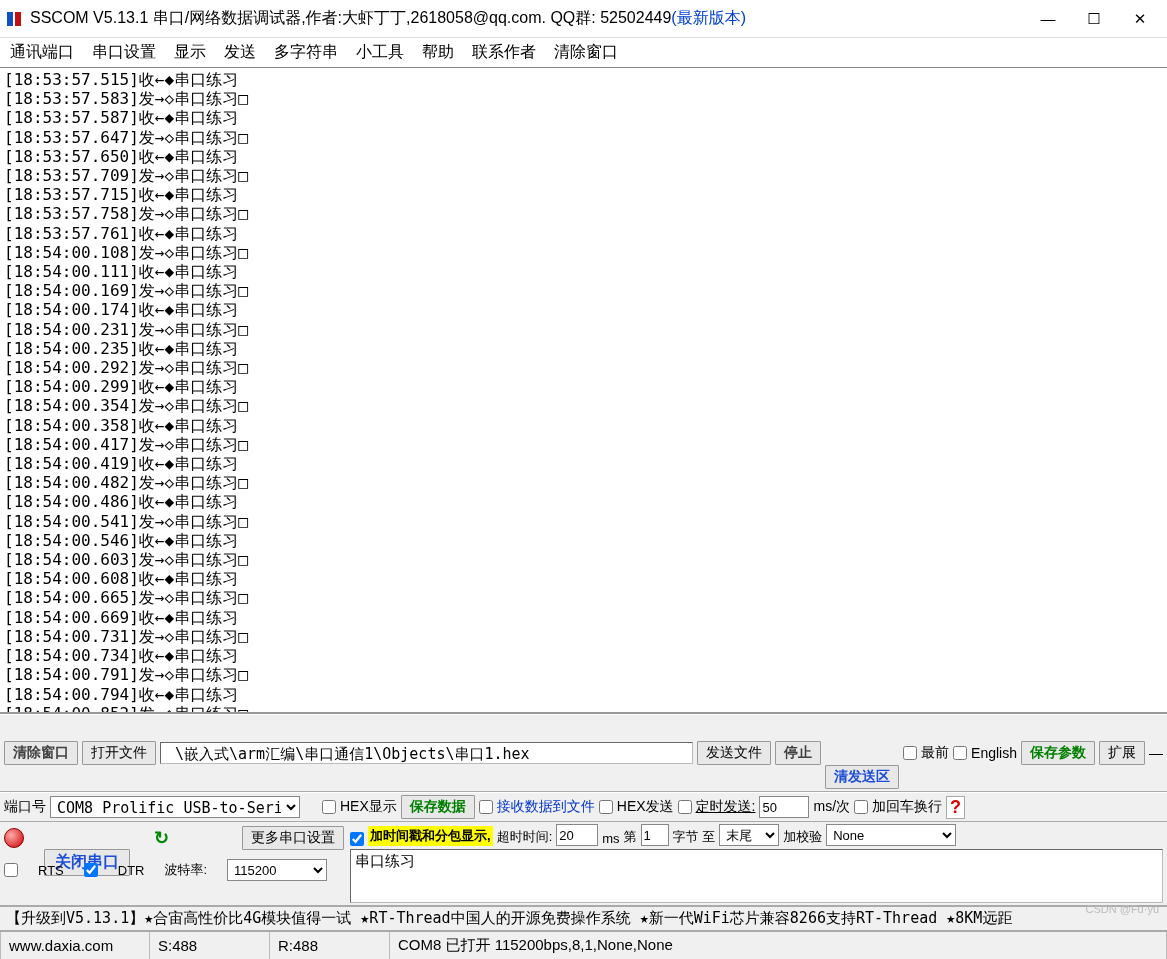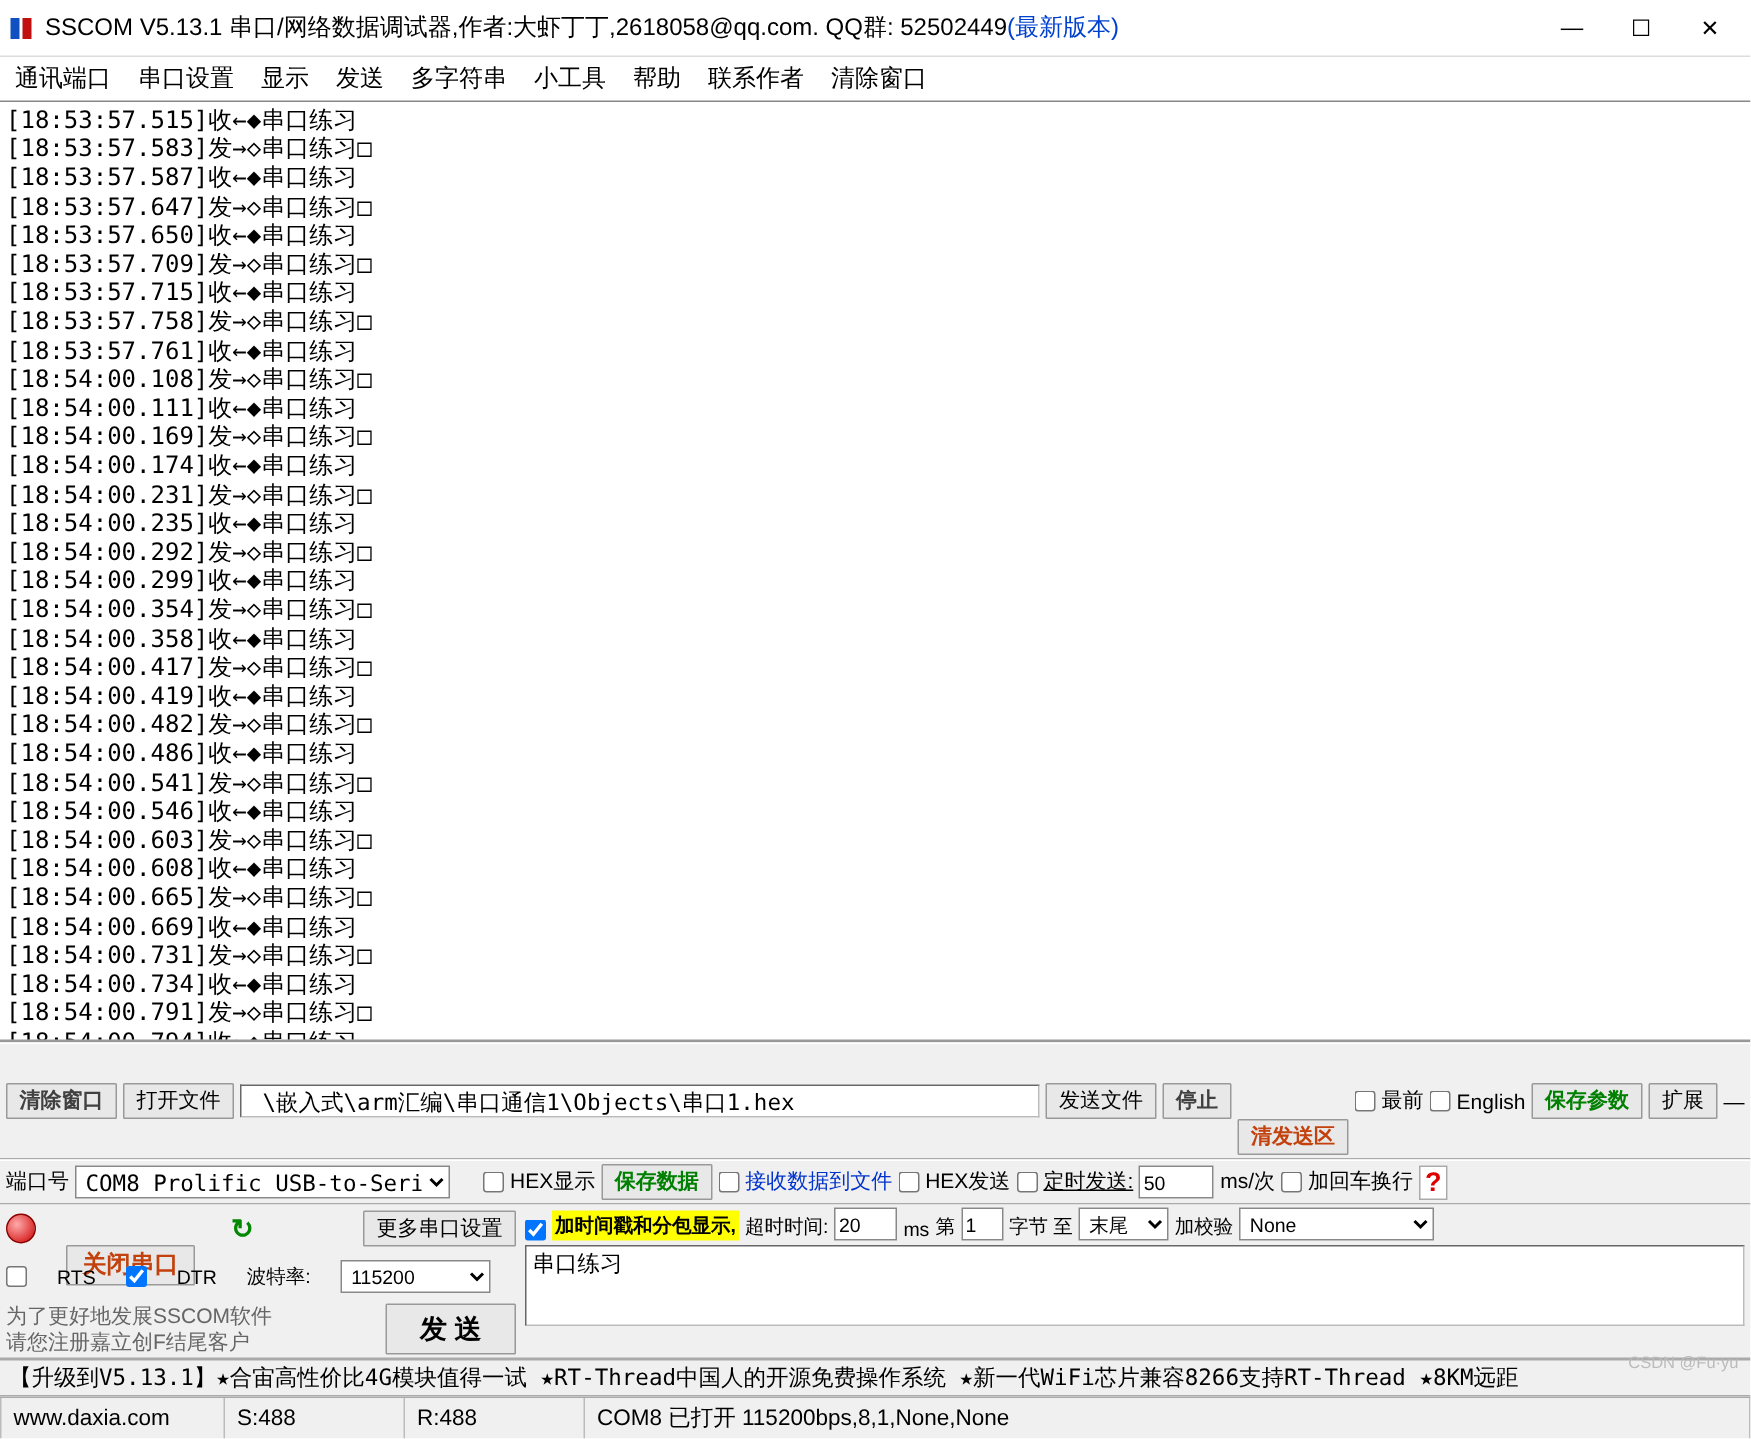--- a/index.html
+++ b/index.html
@@ -73,21 +73,21 @@
   padding: 2px 8px;
   min-height: 22px;
   background: #e8e8e8;
   border: 1px solid #999;
   border-radius: 1px;
   cursor: pointer;
   font-size: 14px;
   font-family: inherit;
 }
 .btn-red { color: #404040; font-weight: bold; }
-.btn-blue { color: #c2410c; font-weight: bold; margin-top: 48px; }
+.btn-blue { color: #1d4ed8; font-weight: bold; margin-top: 48px; }
 .btn-green { color: #008000; font-weight: bold; }
 .checkbox { width: 14px; height: 14px; }
 .path-box {
   flex: 1;
   border: 1px inset #bbb;
   background: #fff;
   padding: 2px 14px;
   font-family: "SimSun",monospace;
   font-size: 15px;
   height: 22px;
@@ -279,27 +279,20 @@
       <button class="btn">更多串口设置</button>
     </div>
     <div class="grid-left-row">
       <input type="checkbox" class="checkbox" style="">
       <span class="lbl">RTS</span>
       <input type="checkbox" class="checkbox" checked="" style="">
       <span class="lbl">DTR</span>
       <span class="lbl">波特率:</span>
       <select style="width:100px"><option>115200</option></select>
     </div>
-    <div class="grid-left-row" style="height:auto;align-items:flex-start">
-      <div class="grey-text" style="flex:1">
-        <div>为了更好地发展SSCOM软件</div>
-        <div>请您注册嘉立创F结尾客户</div>
-      </div>
-      <button class="btn" style="font-size:18px;padding:4px 22px;font-weight:bold">发  送</button>
-    </div>
   </div>
   <div style="flex:1;display:flex;flex-direction:column;gap:3px">
     <div class="row-flex">
       <input type="checkbox" class="checkbox" checked="" style="">
       <span class="yellow-bg">加时间戳和分包显示,</span>
       <span class="lbl">超时时间:</span>
       <input type="text" class="small-input" value="20" style="">
       <span class="lbl">ms</span>
       <span class="lbl">第</span>
       <input type="text" class="small-input" style="width: 28px;" value="1">

